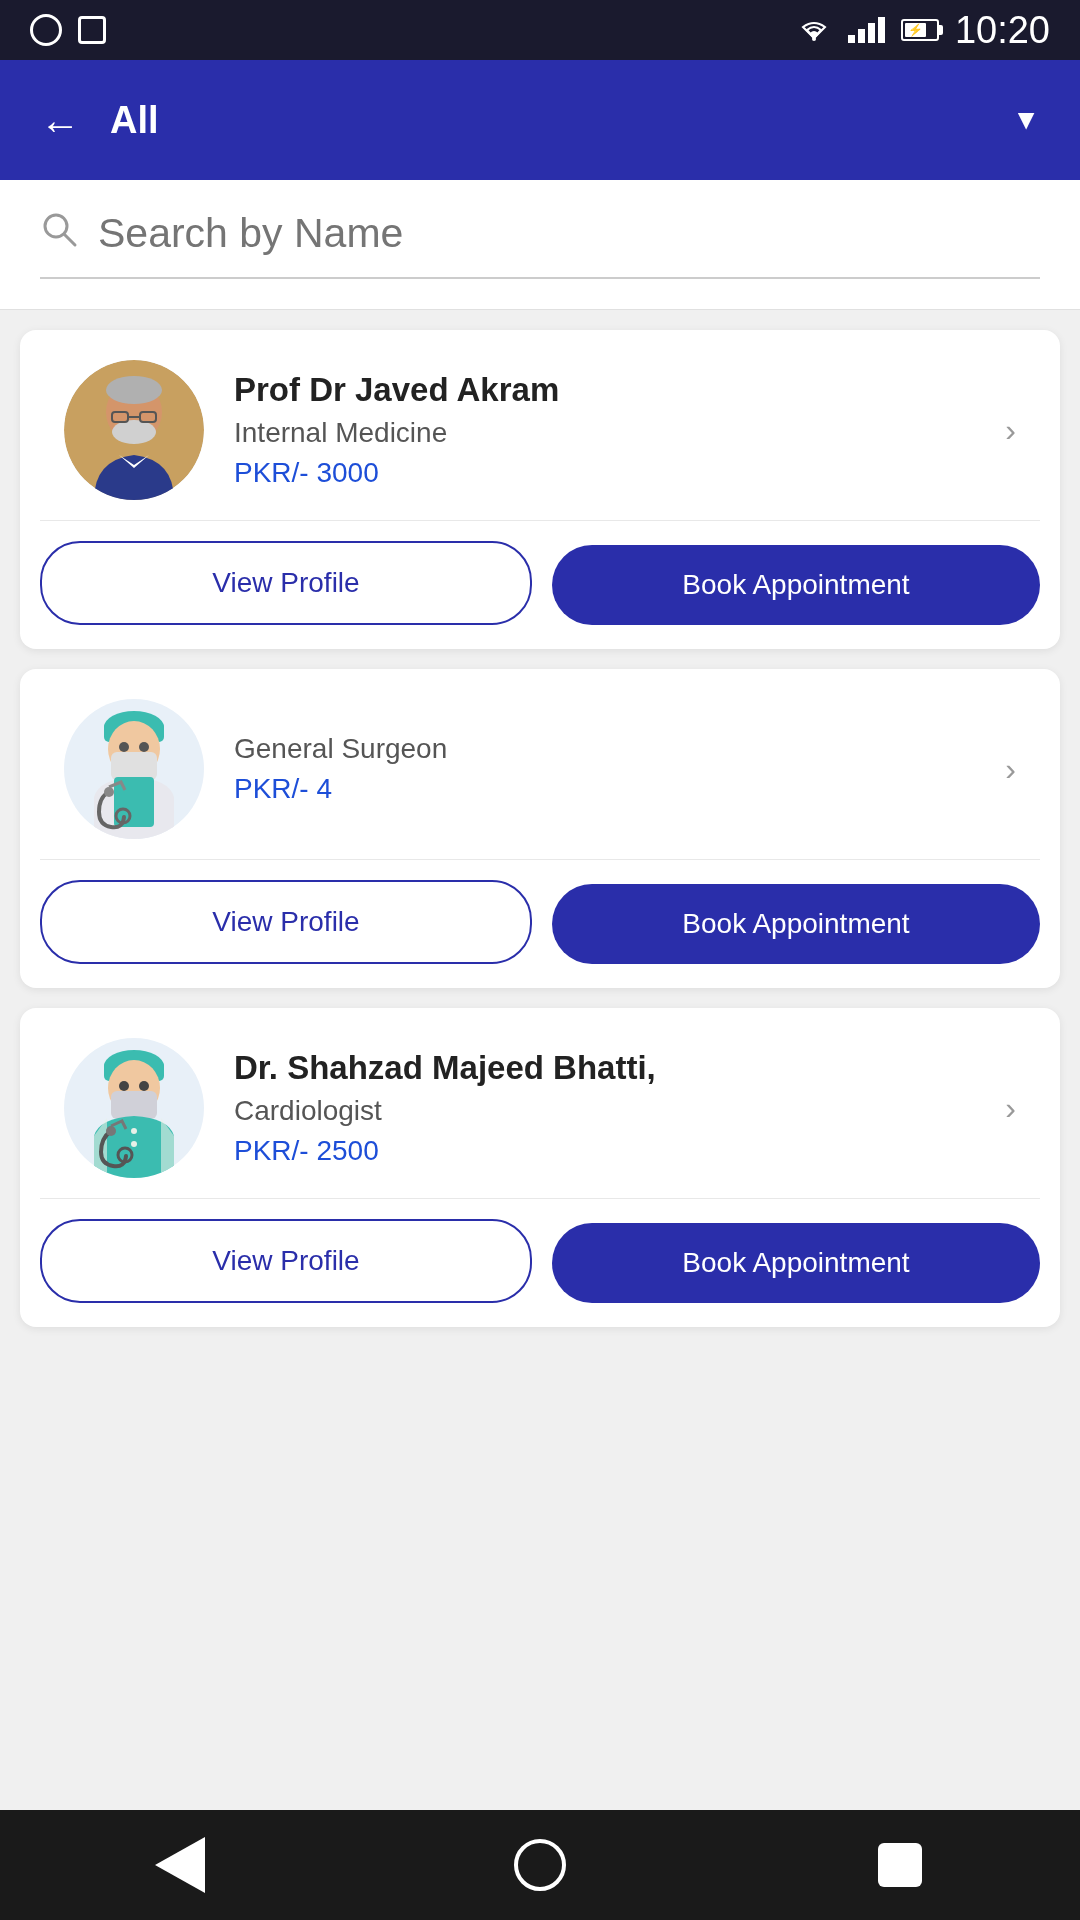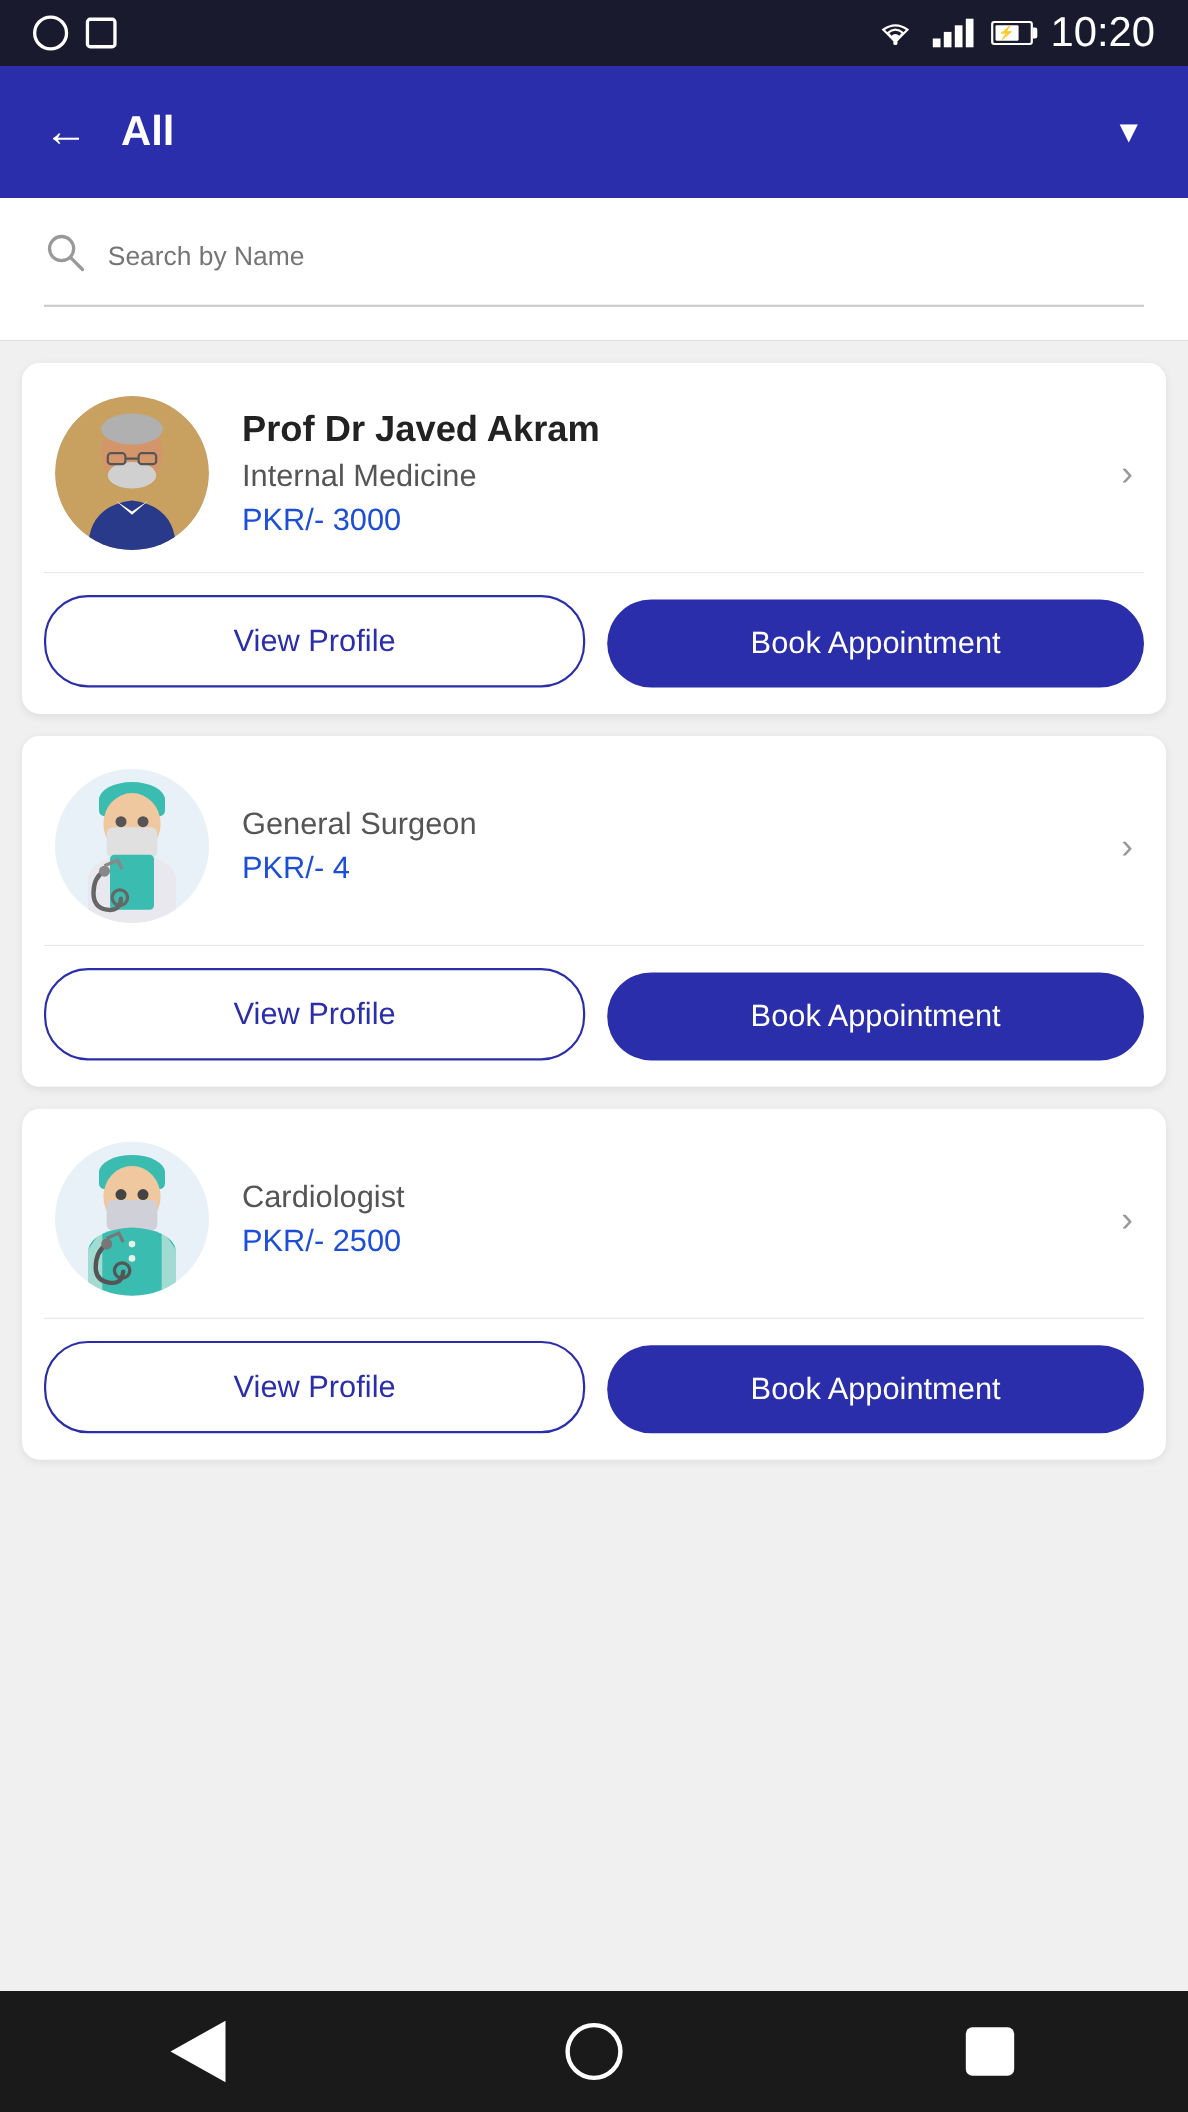--- a/index.html
+++ b/index.html
@@ -140,21 +140,21 @@
       border-bottom: 2px solid #ccc;
       padding-bottom: 20px;
     }
     .search-icon-wrap {
       color: #999;
       font-size: 36px;
     }
     .search-input {
       border: none;
       outline: none;
-      font-size: 24px;
+      font-size: 41px;
       color: #aaa;
       width: 100%;
       background: transparent;
     }
 
     
     .content {
       flex: 1;
       padding: 20px;
       display: flex;
@@ -165,21 +165,21 @@
     
     .doctor-card {
       background: white;
       border-radius: 16px;
       overflow: hidden;
       box-shadow: 0 2px 8px rgba(0,0,0,0.08);
     }
     .doctor-info {
       display: flex;
       align-items: center;
-      padding: 30px 30px 20px;
+      padding: 30px 44px 20px;
       gap: 30px;
     }
     .doctor-avatar {
       width: 140px;
       height: 140px;
       border-radius: 50%;
       overflow: hidden;
       flex-shrink: 0;
       background: #e8f0f8;
       display: flex;
@@ -429,20 +429,21 @@
           <path d="M42 95 Q32 102 32 116 Q32 128 44 130 Q56 132 57 120" fill="none" stroke="#555" stroke-width="4" stroke-linecap="round"></path>
           <circle cx="56" cy="119" r="7" fill="none" stroke="#555" stroke-width="3"></circle>
           <circle cx="42" cy="95" r="5" fill="#777"></circle>
           <path d="M42 90 L53 85 L57 93" fill="none" stroke="#777" stroke-width="3"></path>
 
           <circle cx="65" cy="95" r="3" fill="#e8f0e8"></circle>
           <circle cx="65" cy="108" r="3" fill="#e8f0e8"></circle>
         </svg>
       </div>
       <div class="doctor-details">
+        <div class="doctor-name">Dr. Shahzad Majeed Bhatti,</div>
         <div class="doctor-specialty">Cardiologist</div>
         <div class="doctor-fee">PKR/- 2500</div>
       </div>
       <span class="chevron-right">›</span>
     </div>
     <div class="card-divider"></div>
     <div class="card-actions">
       <button class="btn-view-profile">View Profile</button>
       <button class="btn-book-appointment">Book Appointment</button>
     </div>

